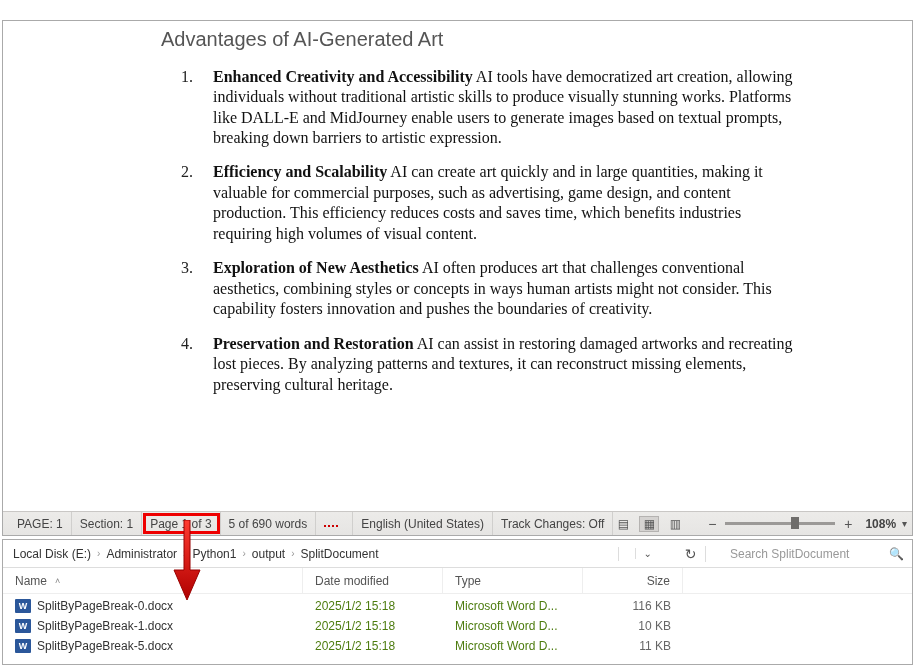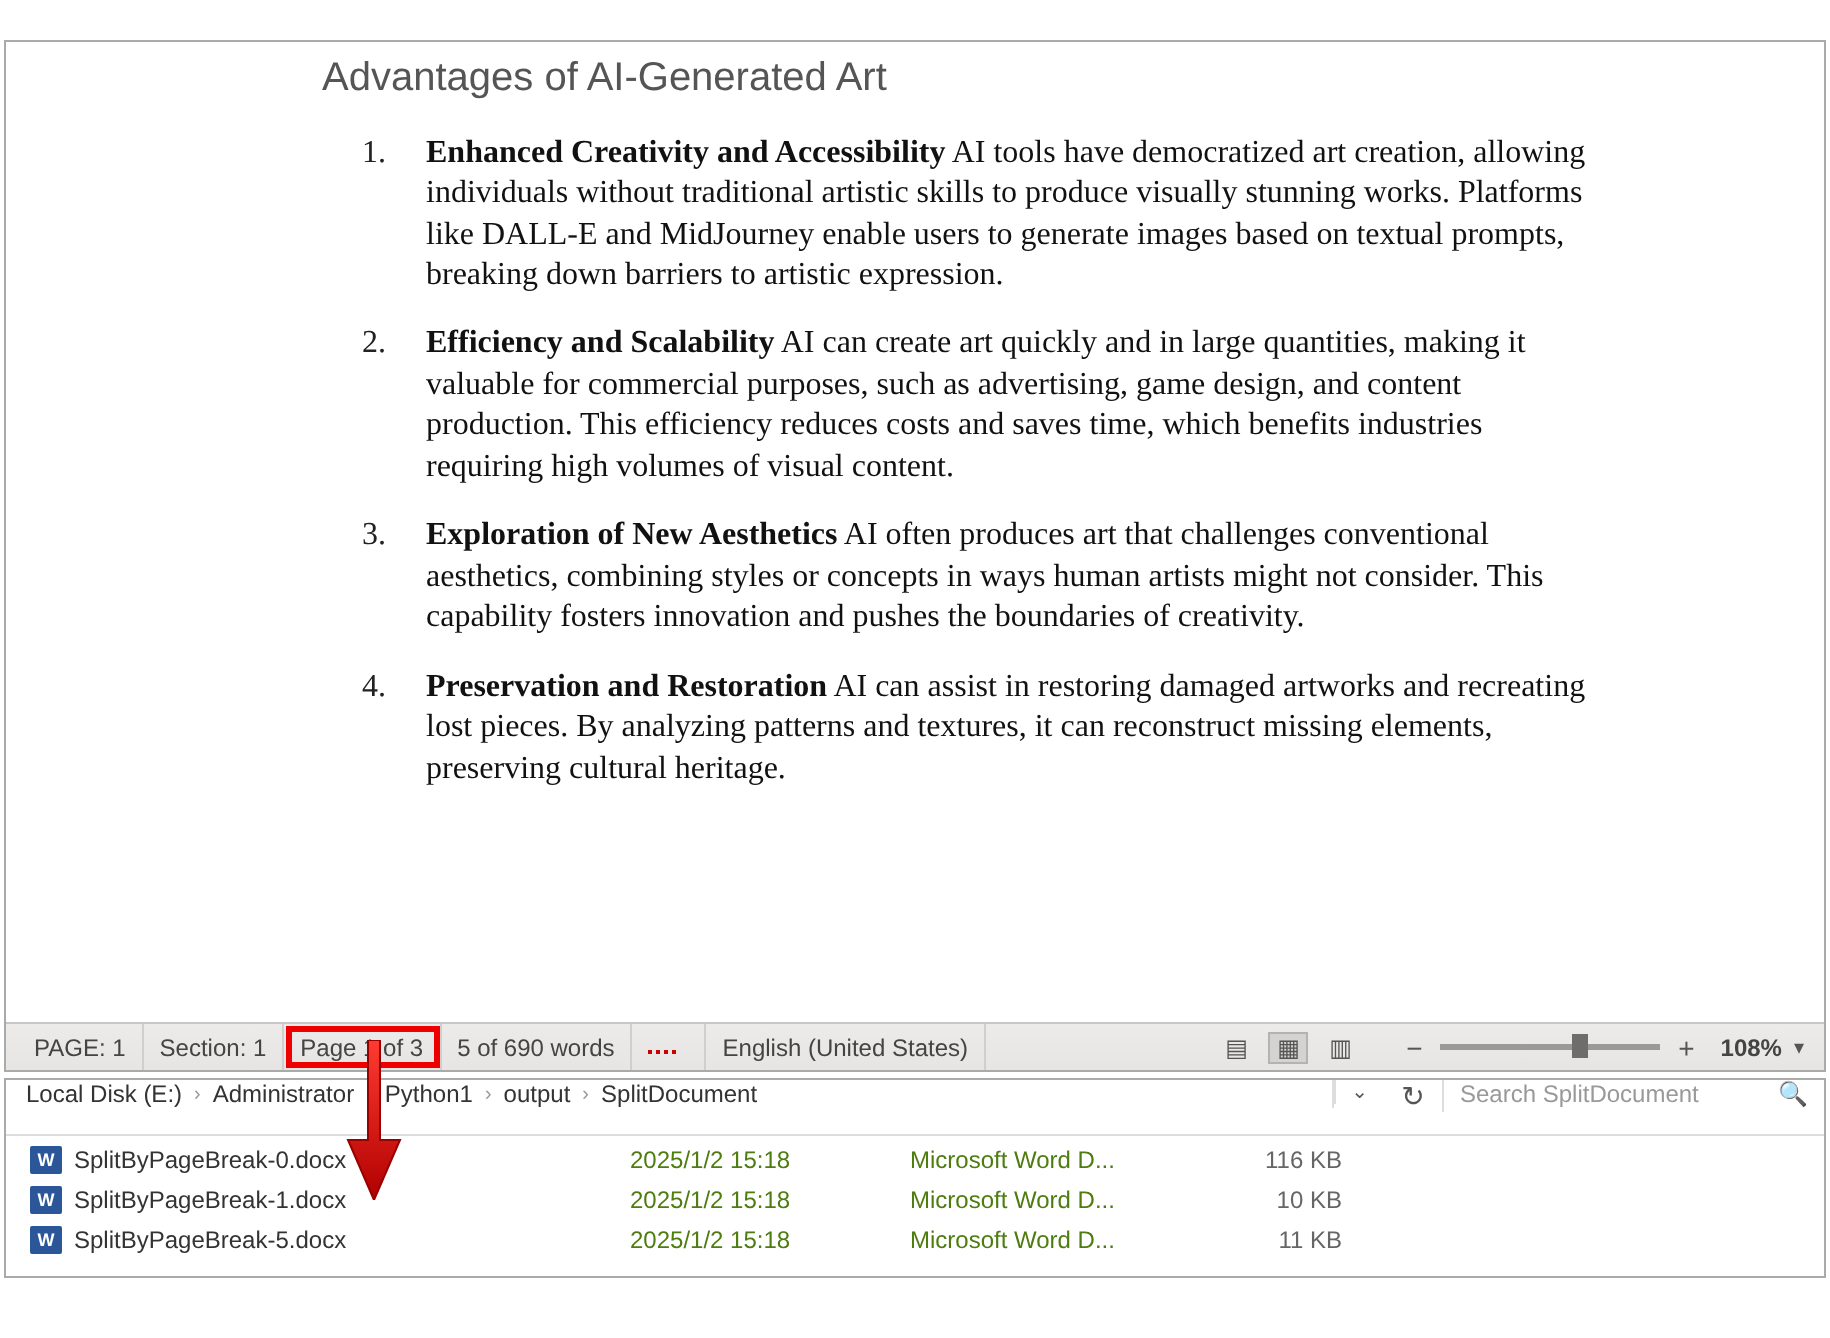--- a/index.html
+++ b/index.html
@@ -120,24 +120,25 @@
     position: absolute;
     left: 2px; right: 2px;
     top: 539px;
     border: 1px solid #aaa;
     background: #fff;
   }
   .explorer-top {
     height: 28px;
     border-bottom: 1px solid #ddd;
     display: flex;
-    align-items: flex-start;
+    align-items: center;
     font-size: 12px;
     color: #333;
     position: relative;
+    gap: 16px;
   }
   .breadcrumb {
     flex: 1;
     display: flex;
     align-items: center;
     padding: 0 6px;
     border-right: 1px solid #ddd;
     overflow: hidden;
   }
   .crumb { padding: 0 4px; white-space: nowrap; }
@@ -244,20 +245,21 @@
 
   <div class="statusbar">
     <div class="sb-chunk">PAGE: 1</div>
     <div class="sb-chunk">Section: 1</div>
     <div class="sb-chunk sb-highlight">Page 1 of 3</div>
     <div class="sb-chunk">5 of 690 words</div>
     <div class="sb-chunk">
         <span class="spell-squiggle"></span>
       </div>
     <div class="sb-chunk">English (United States)</div>
+    <div class="sb-chunk">Track Changes: Off</div>
 
     <div class="sb-right">
       <span class="view-ic">▤</span>
       <span class="view-ic active">▦</span>
       <span class="view-ic">▥</span>
       <span style="width:8px"></span>
       <span class="minus-plus">−</span>
       <div class="zoom-track">
         <div class="zoom-thumb"></div>
       </div>
@@ -294,20 +296,29 @@
     <div class="crumb-end-caret">⌄</div>
     <div class="refresh-cell">
         <span>↻</span>
       </div>
     <div class="search-cell">
       <input placeholder="Search SplitDocument" style="">
       <span style="color:#888;">🔍</span>
     </div>
   </div>
 
+  <div class="explorer-headers">
+    <div class="col name">
+        <span>Name</span>
+        <span class="sort-caret">˄</span>
+      </div>
+    <div class="col date">Date modified</div>
+    <div class="col type">Type</div>
+    <div class="col size">Size</div>
+  </div>
 
   <div class="file-rows">
     <div class="file-row">
       <div class="col name">
           <span class="word-ic"></span>
           <span>SplitByPageBreak-0.docx</span>
         </div>
       <div class="col date">2025/1/2 15:18</div>
       <div class="col type">Microsoft Word D...</div>
       <div class="col size">116 KB</div>

